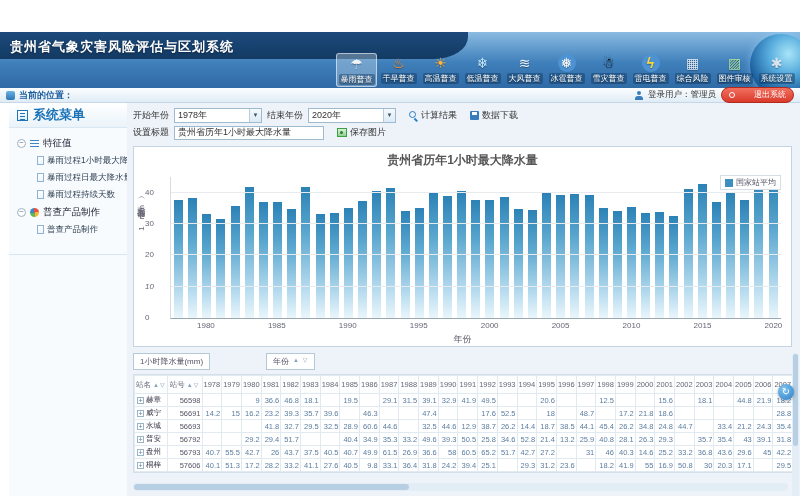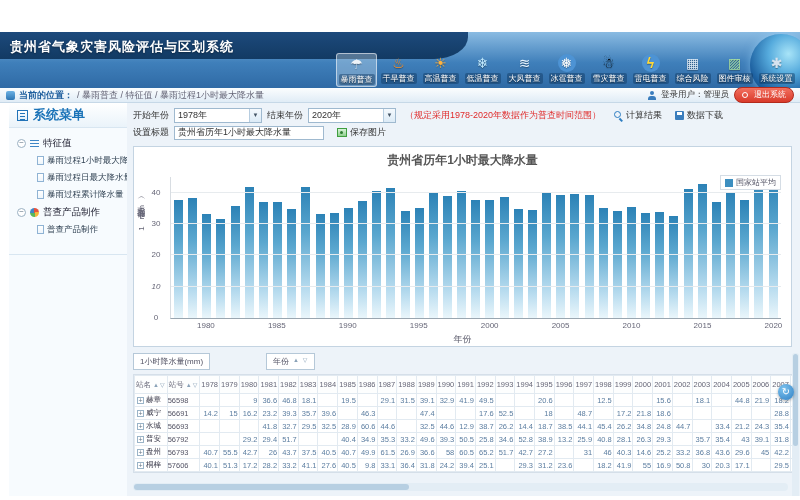--- a/index.html
+++ b/index.html
@@ -22,21 +22,21 @@
 
 .crumbbar{position:absolute;left:0;top:88px;width:800px;height:15px;background:linear-gradient(#fbfdfe,#e0ecf6);border-bottom:1px solid #c6d8e7;display:flex;align-items:center;padding:0 6px;font-size:9px}
 .bicon{width:9px;height:9px;background:linear-gradient(#6db2e4,#2e76b4);border-radius:2px;margin-right:4px}
 .crumb-prefix{color:#1f5f9e;font-weight:bold;margin-right:4px}
 .crumb-path{color:#667}
 .crumb-right{margin-left:auto;display:flex;align-items:center;gap:5px}
 .person{width:8px;height:9px;position:relative;display:inline-block}
 .person::before{content:"";position:absolute;left:2px;top:0;width:4px;height:4px;border-radius:50%;background:#3a7dbd}
 .person::after{content:"";position:absolute;left:0;bottom:0;width:8px;height:4px;border-radius:3px 3px 0 0;background:#3a7dbd}
 .user-label{color:#333;font-size:8.5px}
-.logout{display:flex;align-items:center;gap:6px;background:linear-gradient(#f2705f,#d93a2b);color:#fff;font-size:8px;border:1px solid #b32a1c;border-radius:8px;padding:1px 7px 2px;cursor:pointer;font-family:inherit}
+.logout{display:flex;align-items:center;gap:19px;background:linear-gradient(#f2705f,#d93a2b);color:#fff;font-size:8px;border:1px solid #b32a1c;border-radius:8px;padding:1px 7px 2px;cursor:pointer;font-family:inherit}
 .pwr{width:6px;height:6px;border:1px solid #fff;border-radius:50%;display:inline-block}
 
 .side{position:absolute;left:9px;top:103px;width:126px;height:393px;background:#f7fbfe;border-right:1px solid #bdd3e4}
 .side-title{height:25px;display:flex;align-items:center;gap:5px;padding:0 8px;color:#1c74b8;font-weight:bold;font-size:13px;border-bottom:1px solid #d8e6f1;background:linear-gradient(#ffffff,#eaf3fa)}
 .micon{width:11px;height:11px;border:1px solid #2173b8;background:linear-gradient(#fff,#dcecf8);position:relative}
 .micon::before{content:"";position:absolute;left:2px;right:2px;top:2px;height:1px;background:#2173b8;box-shadow:0 3px 0 #2173b8,0 6px 0 #2173b8}
 #tree{padding:6px 2px 8px 6px}
 .tgroup{display:flex;align-items:center;gap:4px;padding:3px 0 2px 2px;font-size:9.5px;color:#223;cursor:pointer}
 .tleaf{display:flex;align-items:center;gap:3px;padding:2.5px 0 2.5px 22px;font-size:8.5px;color:#345;cursor:pointer;white-space:nowrap}
 .circ{width:9px;height:9px;border:1px solid #9ab0c2;border-radius:50%;font-size:8px;line-height:6px;text-align:center;color:#678;background:#fff;flex:none}
@@ -62,37 +62,37 @@
 .titleinput{width:150px;height:14px;border:1px solid #9fb9cf;font-size:9px;padding:0 3px;color:#333;background:#fff;font-family:inherit}
 
 .chart{position:relative;margin-top:5px;width:659px;height:201px;background:#fff;border:1px solid #c4d4e2}
 .c-title{text-align:center;font-size:12px;font-weight:bold;color:#555;margin-top:5px}
 .legend{position:absolute;right:10px;top:28px;display:flex;align-items:center;gap:3px;border:1px solid #d5dde5;background:#fff;padding:1px 4px;font-size:8px;color:#556;z-index:3}
 .legend .sw{width:8px;height:8px;background:#3d8fc0}
 .plot{position:absolute;left:36px;right:10px;top:30px;height:142px;border-bottom:1px solid #9aa6b0;border-left:1px solid #d8dde2}
 .grid{position:absolute;left:0;right:0;height:1px;background:#e7ebee}
 .bars{position:absolute;left:0;right:0;top:0;bottom:0;display:flex;align-items:flex-end;justify-content:space-between;padding:0 3px}
 .bar{width:9px;background:linear-gradient(180deg,#2c82b6,#5aa7cf 35%,#b8dcef 78%,#eaf6fb)}
-.ytick{position:absolute;left:-26px;width:22px;text-align:center;font-size:8px;color:#667}
+.ytick{position:absolute;left:-26px;width:22px;text-align:left;font-size:8px;color:#667}
 .ylab{position:absolute;left:3px;top:56px;writing-mode:vertical-rl;transform:rotate(180deg);font-size:8px;color:#667;letter-spacing:1px}
 .xrow{position:absolute;left:36px;right:10px;top:174px;display:flex;justify-content:space-between;padding:0 3px}
 .xt{position:relative;width:9px;height:10px}
 .xt i{position:absolute;left:50%;transform:translateX(-50%);font-style:normal;font-size:8px;color:#667;white-space:nowrap}
 .xlabel{position:absolute;left:0;right:0;top:186px;text-align:center;font-size:9px;color:#556}
 
 .pivotrow{margin-top:6px;display:flex;gap:56px;align-items:center}
 .pfield{display:inline-flex;align-items:flex-start;gap:4px;background:#fff;border:1px solid #b5c8d8;padding:2px 6px;font-size:8px;color:#556;cursor:pointer}
 .sorts{font-size:6px;color:#8aa2b8;letter-spacing:1px}
 .tblwrap{margin-top:4px;width:661px;overflow:hidden;position:relative;background:#fff;border:1px solid #d5dfe9;border-right:0}
 table{border-collapse:collapse;table-layout:fixed}
 th,td{border:1px solid #e2eaf1;font-size:7.5px;height:13px;padding:0 1px;overflow:hidden;white-space:nowrap}
 th{color:#667;font-weight:normal;height:18px;background:#fdfefe;text-align:center}
 td.num{text-align:right;color:#5b7da0}
 td.name{color:#334;padding-left:2px}
-td.sid{color:#556;padding-left:0}
+td.sid{color:#556;padding-left:12px}
 .exp{display:inline-block;width:7px;height:7px;border:1px solid #9ab4c8;line-height:5px;font-size:7px;text-align:center;color:#678;background:#fff;margin-right:2px;vertical-align:middle}
 .spin{position:absolute;right:6px;top:281px;width:16px;height:16px;border-radius:50%;background:radial-gradient(circle at 35% 30%,#7ec3ef,#2e7fc4);color:#fff;font-size:10px;line-height:16px;text-align:center;box-shadow:0 1px 3px rgba(0,0,0,.35);z-index:5}
 .hscroll{position:absolute;left:6px;bottom:5px;width:655px;height:8px;background:#e3edf5;border-radius:4px}
 .hthumb{position:absolute;left:1px;top:1px;width:42%;height:6px;background:#b7cfe2;border-radius:3px}
 .vscroll{position:absolute;right:1px;top:250px;width:7px;height:234px;background:#e3edf5;border-radius:3px}
 .vthumb{width:5px;margin:1px;height:92px;background:#b7cfe2;border-radius:3px}
 </style>
 </head>
 <body>
 
@@ -147,21 +147,20 @@
         <div class="nav-item">
           <span class="nav-ic ic-settings">✱</span>
           <span class="nav-lab">系统设置</span>
         </div>
       </div>
   </div>
 
   <div class="crumbbar">
     <span class="bicon"></span>
     <span class="crumb-prefix">当前的位置：</span>
-    <span class="crumb-path" id="crumbPath"> / 暴雨普查 / 特征值 / 暴雨过程1小时最大降水量</span>
     <span class="crumb-right">
       <span class="person"></span>
       <span class="user-label">登录用户：管理员</span>
       <button class="logout">
           <span class="pwr"></span>
           <span>退出系统</span>
         </button>
     </span>
   </div>
 
@@ -179,21 +178,21 @@
         <div class="tleaf">
           <span class="page"></span>
           <span>暴雨过程1小时最大降水量</span>
         </div>
         <div class="tleaf">
           <span class="page"></span>
           <span>暴雨过程日最大降水量</span>
         </div>
         <div class="tleaf">
           <span class="page"></span>
-          <span>暴雨过程累计降水量</span>
+          <span>暴雨过程持续天数</span>
         </div>
         <div class="tgroup">
           <span class="circ">−</span>
           <span class="gicon-pie"></span>
           <span>普查产品制作</span>
         </div>
         <div class="tleaf">
           <span class="page"></span>
           <span>普查产品制作</span>
         </div>
@@ -206,21 +205,20 @@
       <span>开始年份</span>
       <span class="select">
           <span class="val">1978年</span>
           <span class="arr">▼</span>
         </span>
       <span>结束年份</span>
       <span class="select">
           <span class="val">2020年</span>
           <span class="arr">▼</span>
         </span>
-      <span class="note">（规定采用1978-2020年数据作为普查时间范围）</span>
       <span class="linkbtn">
           <span class="mag"></span>
           <span>计算结果</span>
         </span>
       <span class="linkbtn">
           <span class="disk"></span>
           <span>数据下载</span>
         </span>
     </div>
     <div class="trow">
@@ -564,21 +562,21 @@
               <td class="num">40.4</td>
               <td class="num">34.9</td>
               <td class="num">35.3</td>
               <td class="num">33.2</td>
               <td class="num">49.6</td>
               <td class="num">39.3</td>
               <td class="num">50.5</td>
               <td class="num">25.8</td>
               <td class="num">34.6</td>
               <td class="num">52.8</td>
-              <td class="num">38.9</td>
+              <td class="num">21.4</td>
               <td class="num">13.2</td>
               <td class="num">25.9</td>
               <td class="num">40.8</td>
               <td class="num">28.1</td>
               <td class="num">26.3</td>
               <td class="num">29.3</td>
               <td class="num"></td>
               <td class="num">35.7</td>
               <td class="num">35.4</td>
               <td class="num">43</td>

